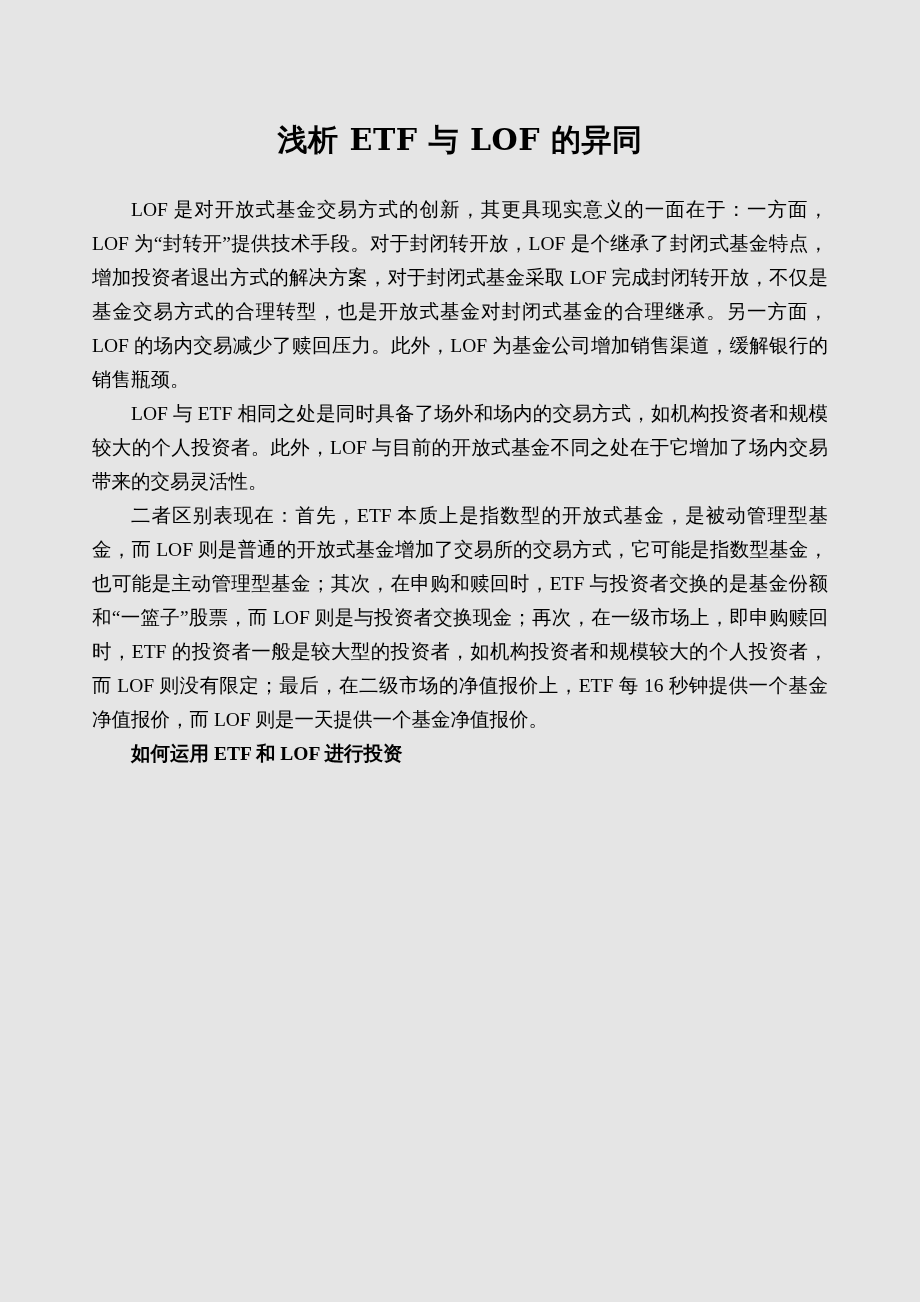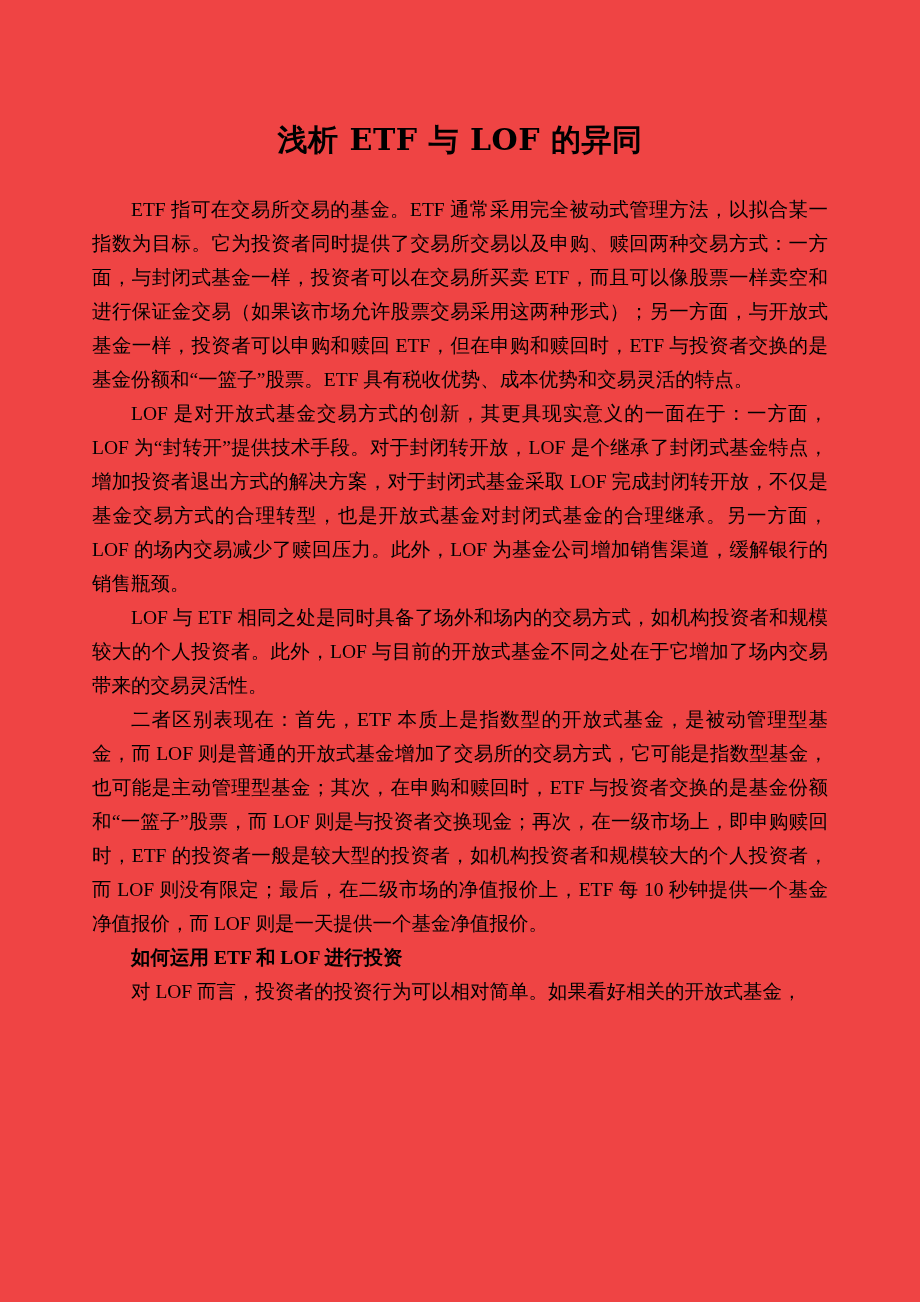--- a/index.html
+++ b/index.html
@@ -12,21 +12,21 @@
     height: 1302px;
     font-family: "Liberation Serif", "DejaVu Serif", serif;
     color: #000000;
     overflow: hidden;
   }
   .page {
     box-sizing: border-box;
     width: 920px;
     height: 1302px;
     padding: 120px 92px 40px 92px;
-    background: #ef4444;
+    background: #e5e5e5;
   }
   .doc-title {
     font-family: "DejaVu Serif", "Liberation Serif", serif;
     font-size: 30px;
     font-weight: bold;
     text-align: center;
     letter-spacing: 0.5px;
     margin: 0 0 34px 0;
     line-height: 1.3;
   }
@@ -47,25 +47,23 @@
     font-weight: bold;
   }
 </style>
 </head>
 <body>
 
 <div class="page">
 
   <h1 class="doc-title">浅析 ETF 与 LOF 的异同</h1>
 
-  <p class="para">ETF 指可在交易所交易的基金。ETF 通常采用完全被动式管理方法，以拟合某一指数为目标。它为投资者同时提供了交易所交易以及申购、赎回两种交易方式：一方面，与封闭式基金一样，投资者可以在交易所买卖 ETF，而且可以像股票一样卖空和进行保证金交易（如果该市场允许股票交易采用这两种形式）；另一方面，与开放式基金一样，投资者可以申购和赎回 ETF，但在申购和赎回时，ETF 与投资者交换的是基金份额和“一篮子”股票。ETF 具有税收优势、成本优势和交易灵活的特点。</p>
 
   <p class="para">LOF 是对开放式基金交易方式的创新，其更具现实意义的一面在于：一方面，LOF 为“封转开”提供技术手段。对于封闭转开放，LOF 是个继承了封闭式基金特点，增加投资者退出方式的解决方案，对于封闭式基金采取 LOF 完成封闭转开放，不仅是基金交易方式的合理转型，也是开放式基金对封闭式基金的合理继承。另一方面，LOF 的场内交易减少了赎回压力。此外，LOF 为基金公司增加销售渠道，缓解银行的销售瓶颈。</p>
 
   <p class="para">LOF 与 ETF 相同之处是同时具备了场外和场内的交易方式，如机构投资者和规模较大的个人投资者。此外，LOF 与目前的开放式基金不同之处在于它增加了场内交易带来的交易灵活性。</p>
 
-  <p class="para">二者区别表现在：首先，ETF 本质上是指数型的开放式基金，是被动管理型基金，而 LOF 则是普通的开放式基金增加了交易所的交易方式，它可能是指数型基金，也可能是主动管理型基金；其次，在申购和赎回时，ETF 与投资者交换的是基金份额和“一篮子”股票，而 LOF 则是与投资者交换现金；再次，在一级市场上，即申购赎回时，ETF 的投资者一般是较大型的投资者，如机构投资者和规模较大的个人投资者，而 LOF 则没有限定；最后，在二级市场的净值报价上，ETF 每 10 秒钟提供一个基金净值报价，而 LOF 则是一天提供一个基金净值报价。</p>
+  <p class="para">二者区别表现在：首先，ETF 本质上是指数型的开放式基金，是被动管理型基金，而 LOF 则是普通的开放式基金增加了交易所的交易方式，它可能是指数型基金，也可能是主动管理型基金；其次，在申购和赎回时，ETF 与投资者交换的是基金份额和“一篮子”股票，而 LOF 则是与投资者交换现金；再次，在一级市场上，即申购赎回时，ETF 的投资者一般是较大型的投资者，如机构投资者和规模较大的个人投资者，而 LOF 则没有限定；最后，在二级市场的净值报价上，ETF 每 16 秒钟提供一个基金净值报价，而 LOF 则是一天提供一个基金净值报价。</p>
 
   <p class="para spacer-para">如何运用 ETF 和 LOF 进行投资</p>
 
-  <p class="para">对 LOF 而言，投资者的投资行为可以相对简单。如果看好相关的开放式基金，</p>
 
 </div>
 
 </body></html>

